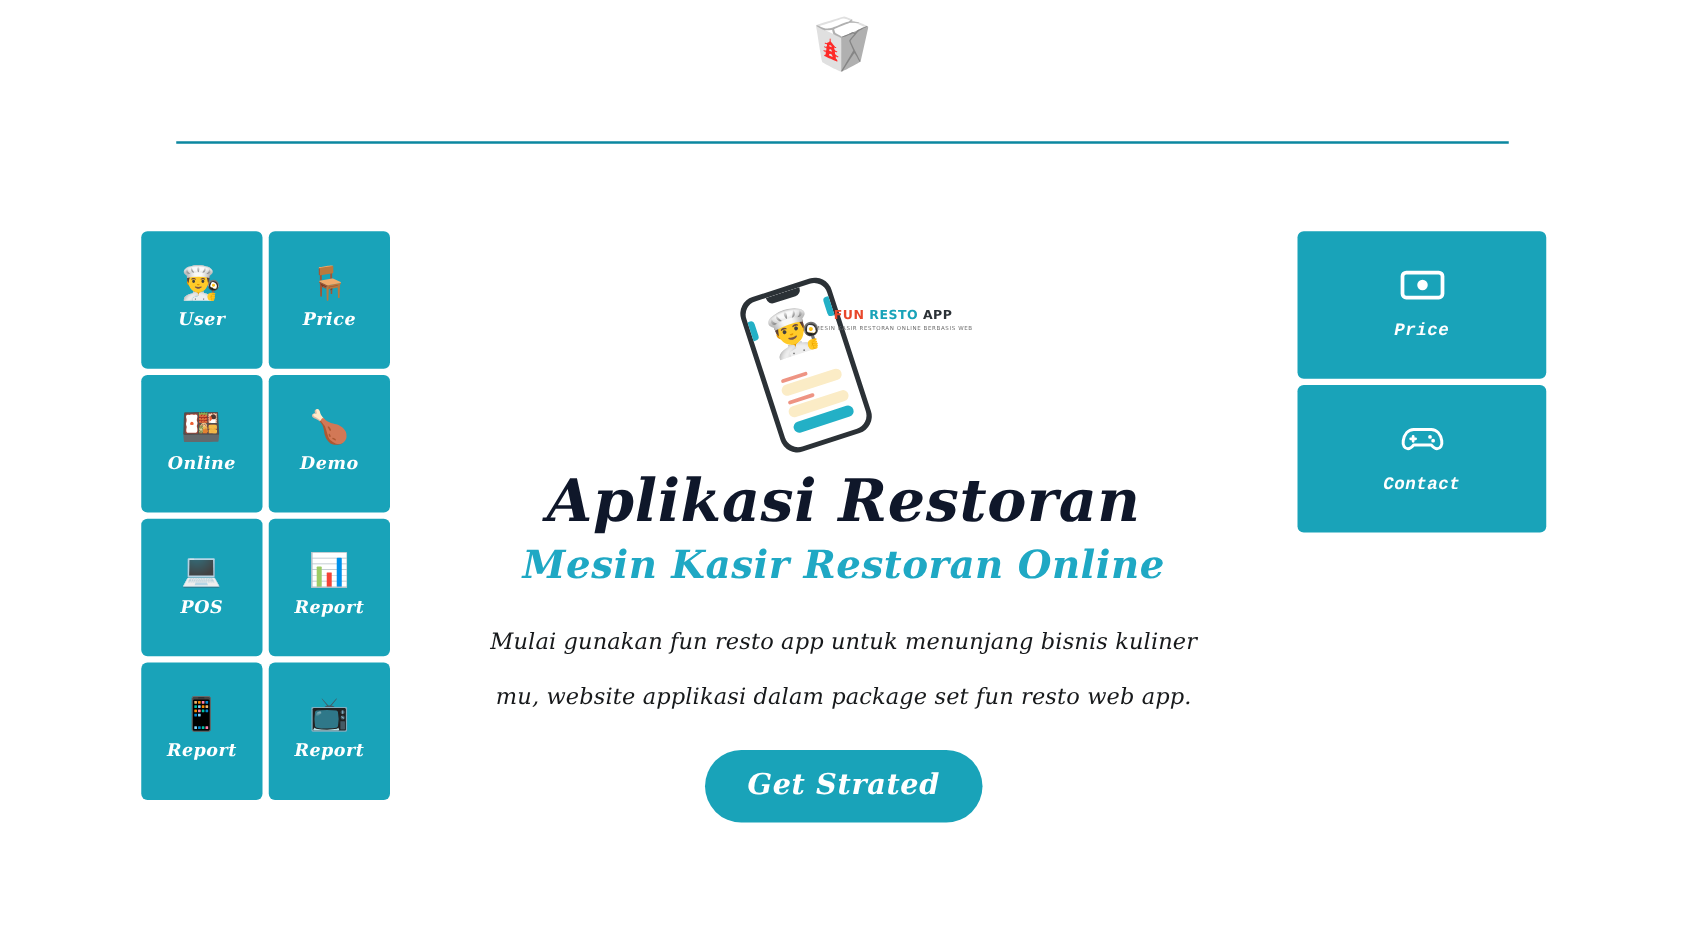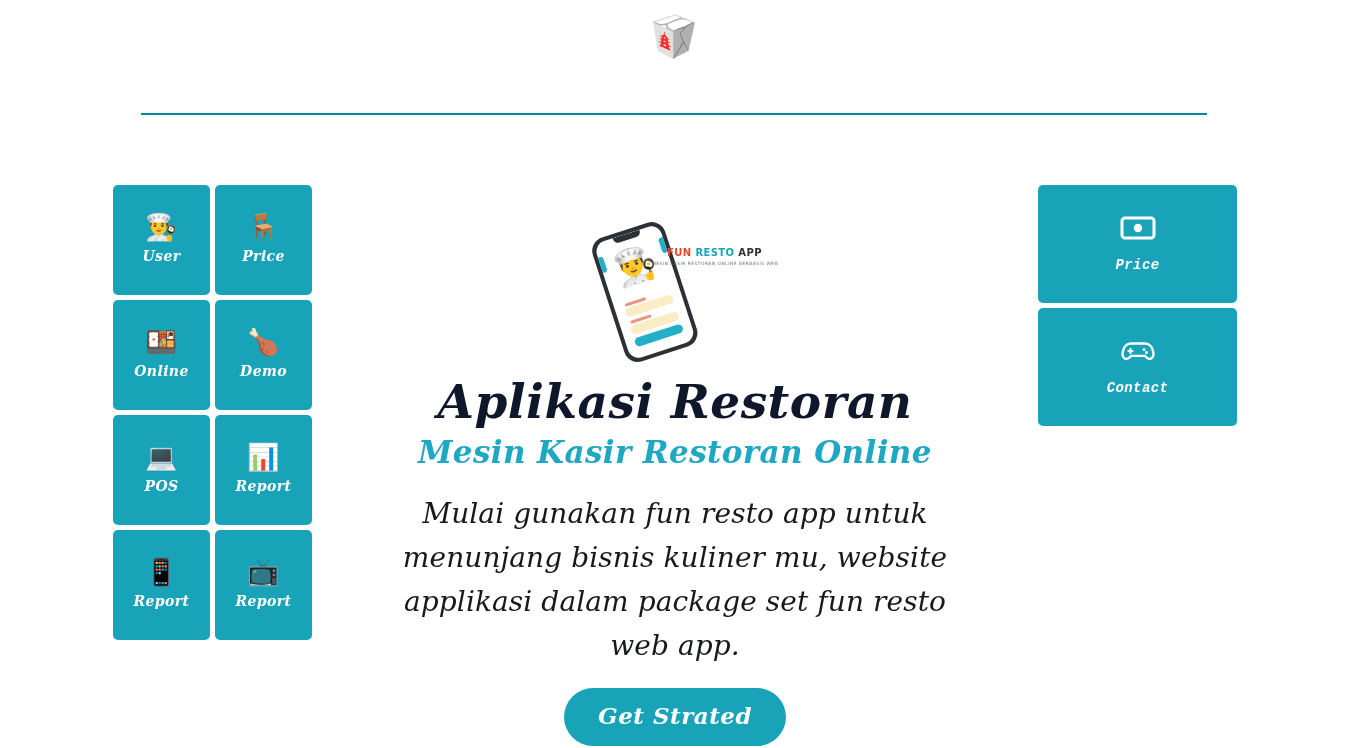--- a/index.html
+++ b/index.html
@@ -270,21 +270,21 @@
     font-weight: bold;
     font-size: 31px;
     line-height: 40px;
     color: #1fa8c4;
     margin: 2px 0 0 0;
     letter-spacing: 0.4px;
   }
   .hero-desc {
     font-family: "DejaVu Serif", serif;
     font-style: italic;
-    font-size: 28px;
+    font-size: 18px;
     line-height: 44px;
     color: #17191b;
     margin: 20px auto 0 auto;
     width: 600px;
     letter-spacing: 0.1px;
   }
   .cta-wrap {
     margin-top: 20px;
   }
   .cta-button {

